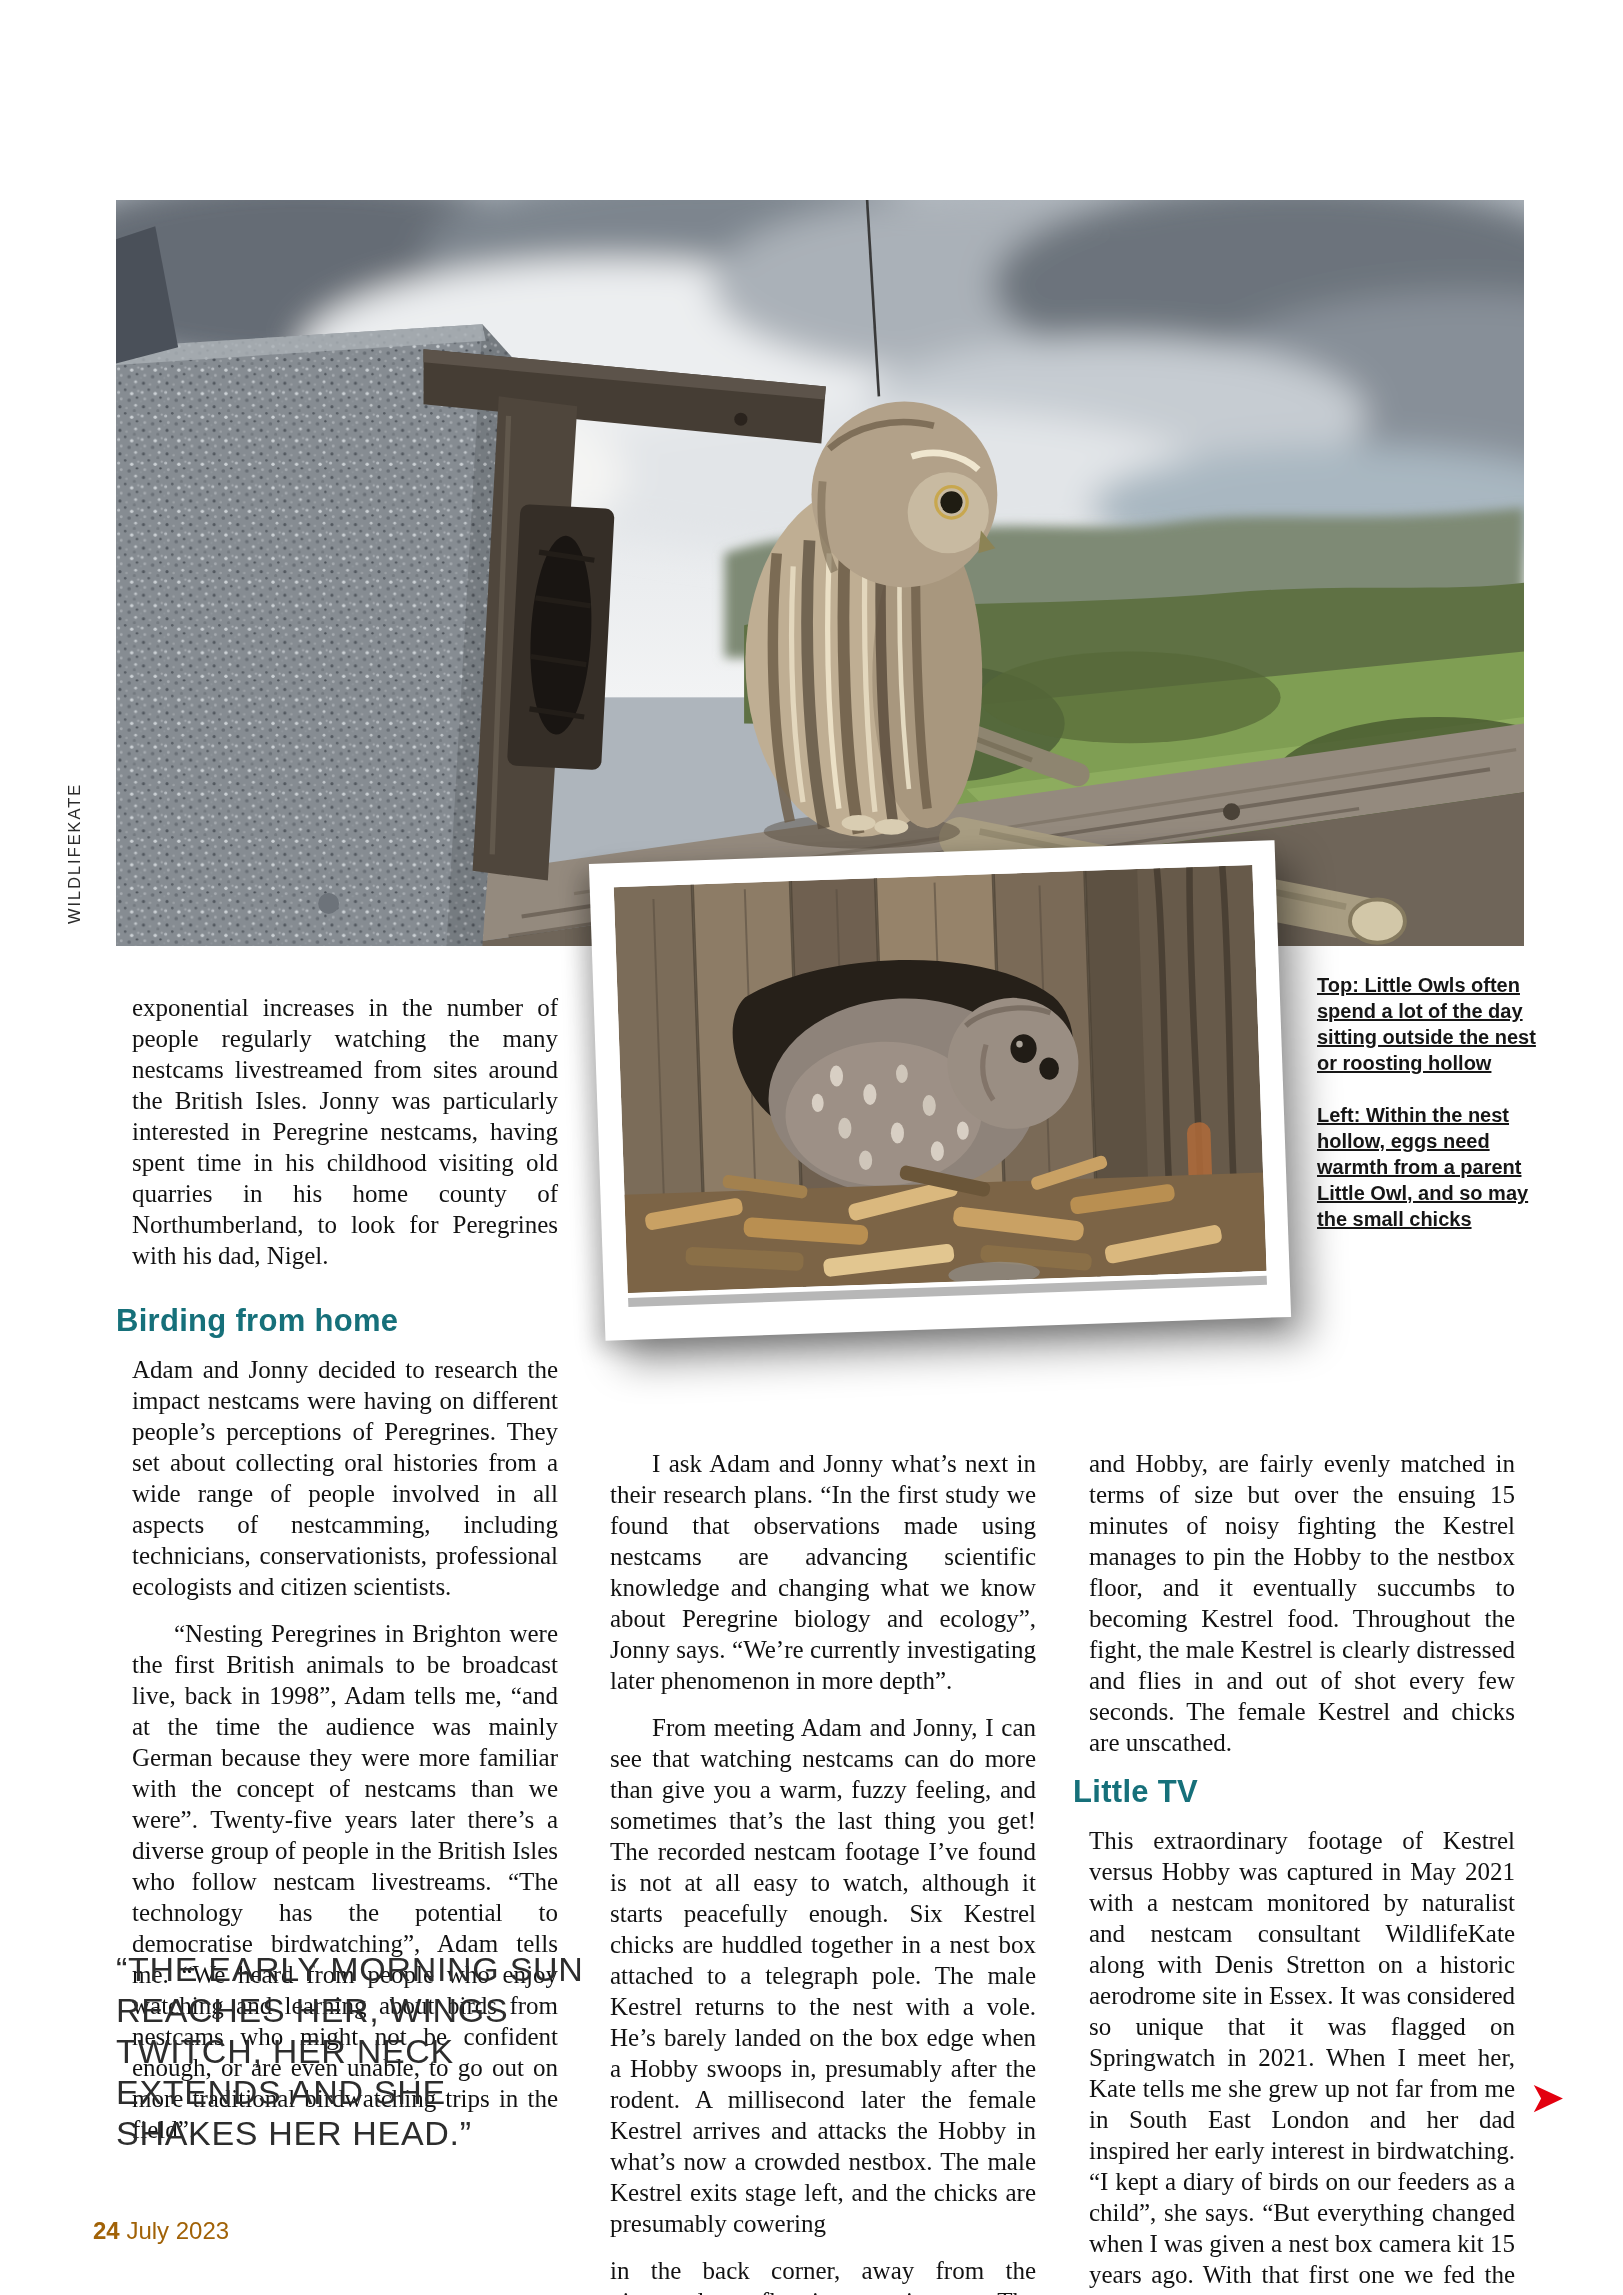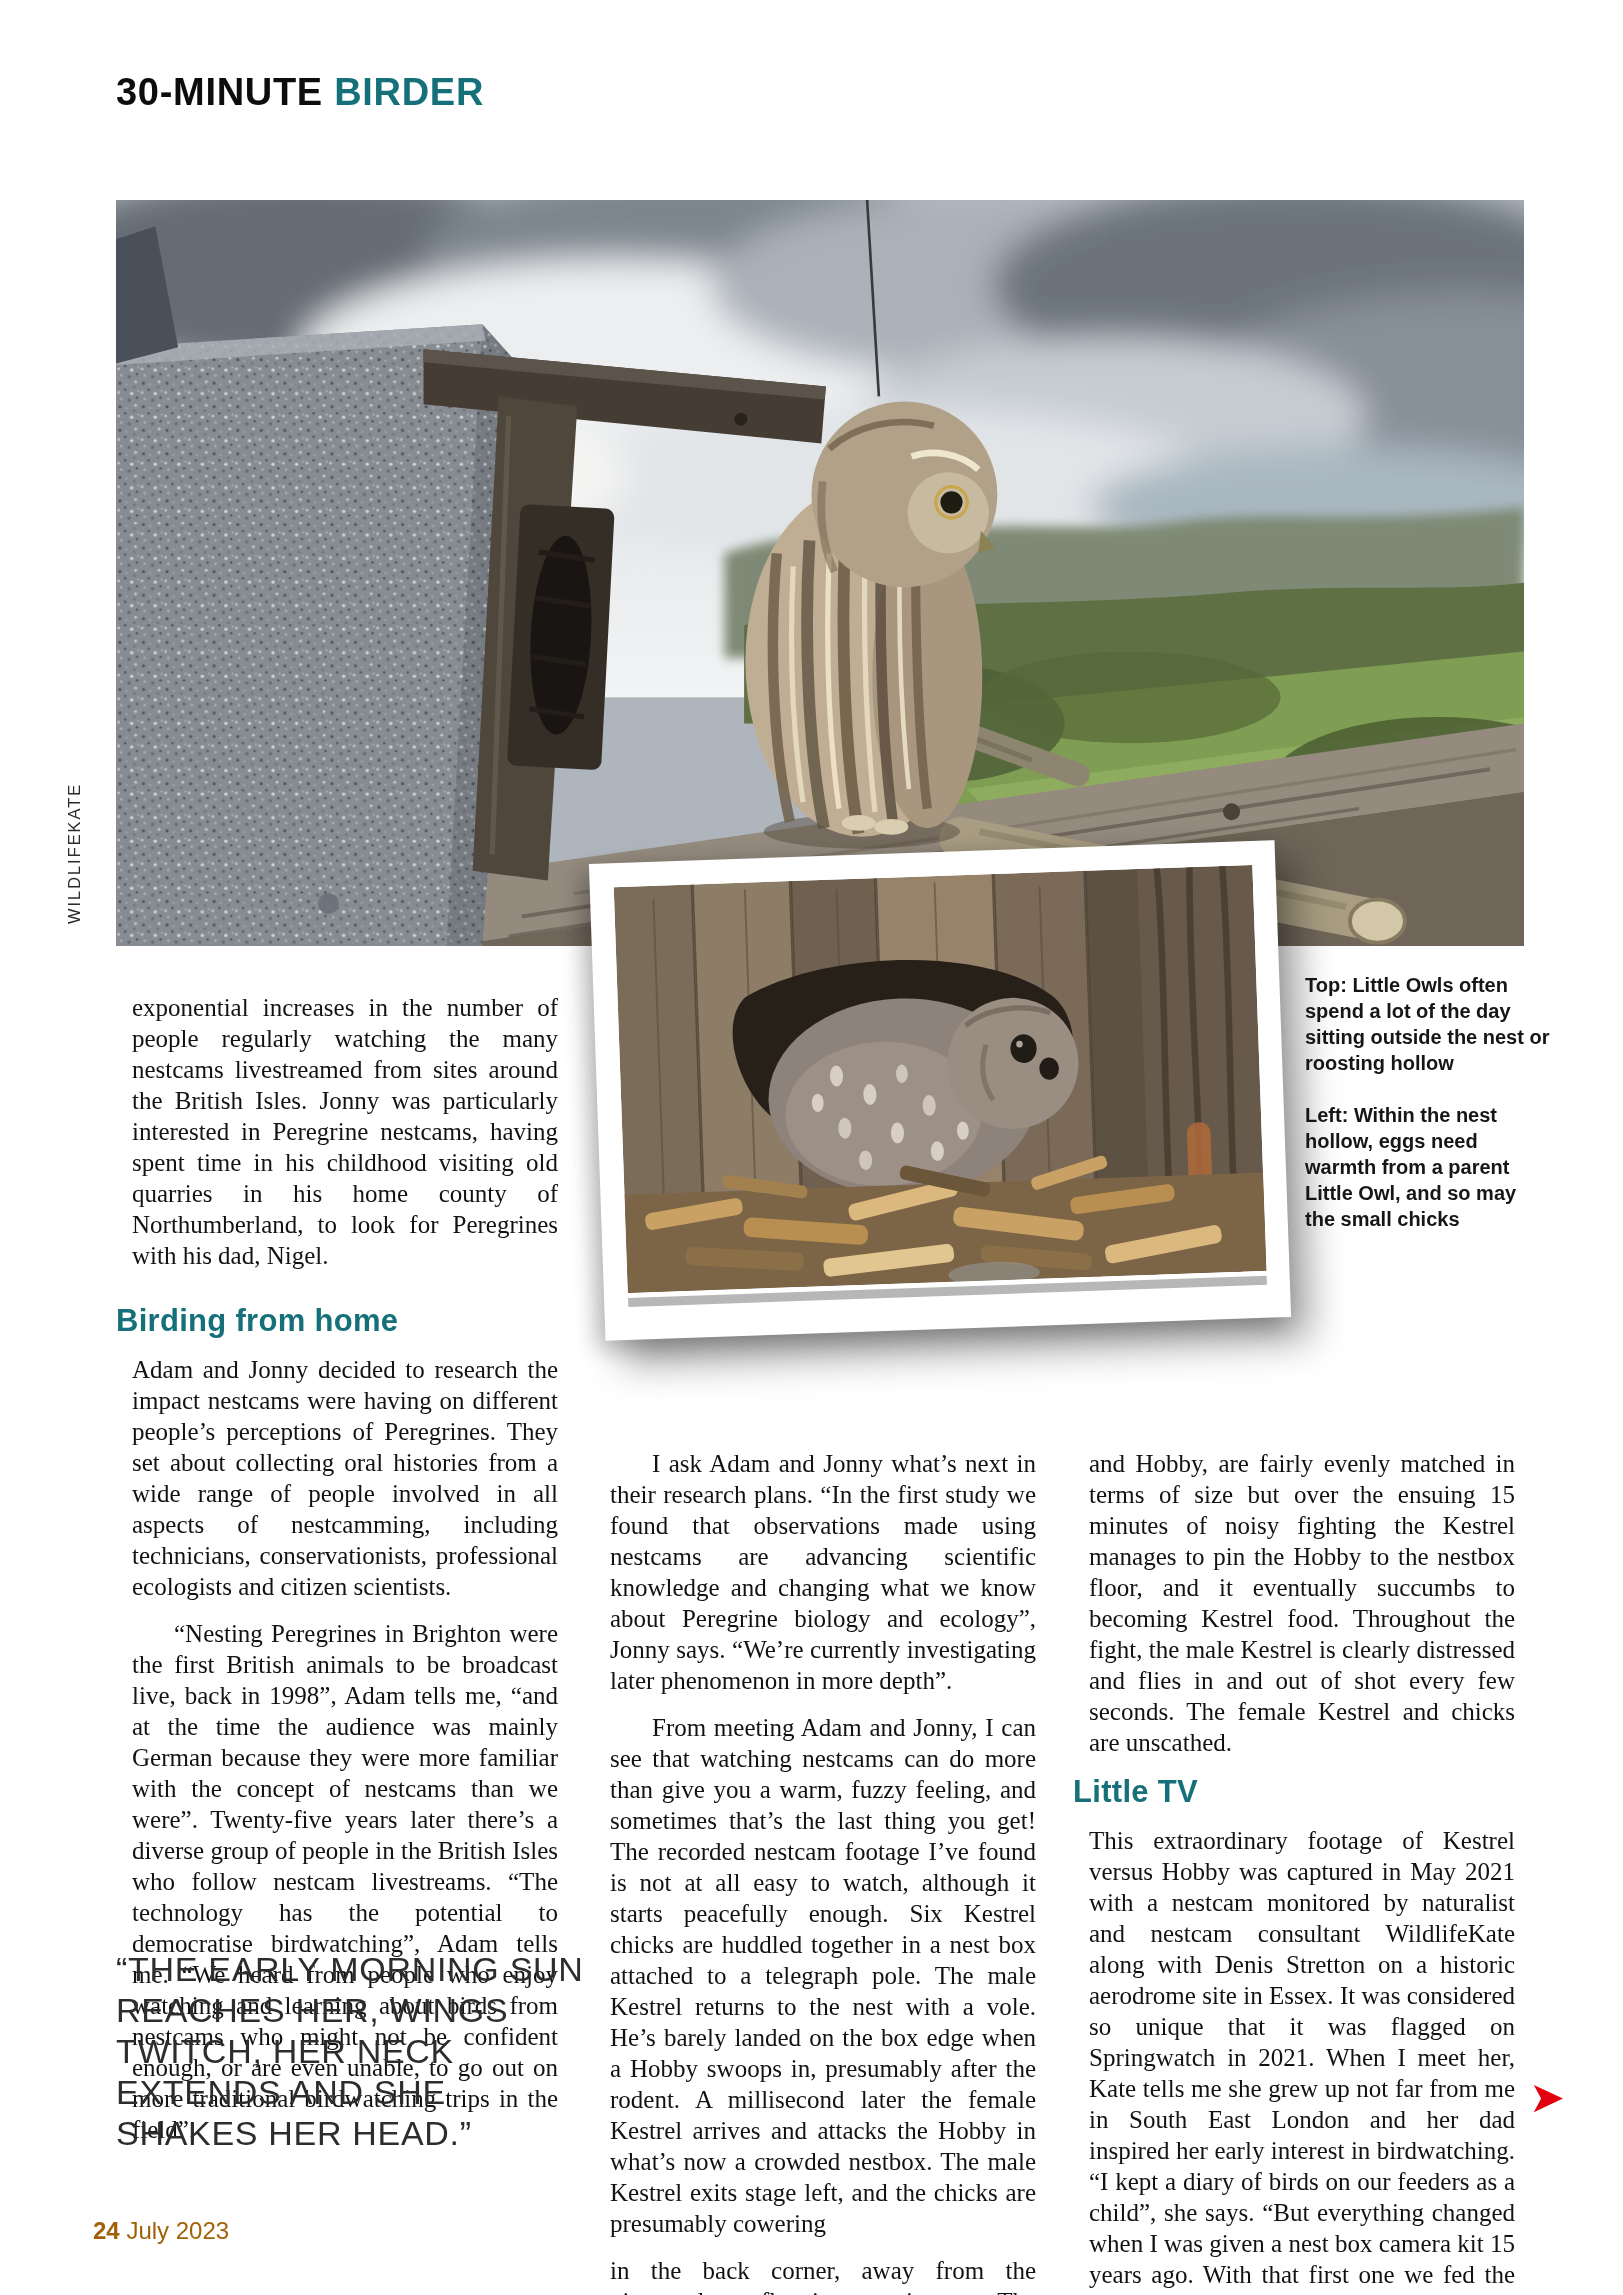--- a/index.html
+++ b/index.html
@@ -35,21 +35,21 @@
     transform:rotate(-2deg);
     box-shadow:17px 22px 39px rgba(0,0,0,0.40),-9.2px 7.9px 22px rgba(0,0,0,0.22);
   }
   .polaroid svg{display:block;width:639px;height:406px;}
   .polaroid-shade{height:9.2px;background:#b7b7b7;margin-top:5.2px;}
   .caption{
     position:absolute;left:1305px;top:972px;width:246px;
     font-family:"Liberation Sans",sans-serif;font-weight:700;
     font-size:20px;line-height:26px;color:#161616;
   }
-  .caption p{margin:0 0 26px 0;}
+  .caption p{margin:0 0 26px 12px;text-decoration:underline;}
   .col{
     position:absolute;width:458px;font-size:25px;line-height:31px;
     text-align:justify;color:var(--ink);
   }
   .col p{margin:16px;}
   .col-left{left:116px;top:976px;}
   .col-mid{left:594px;top:1432px;}
   .col-right{left:1073px;top:1432px;}
   .indent{text-indent:42px;}
   h2.section{
@@ -72,23 +72,20 @@
     position:absolute;left:1529px;top:2076px;
     font-family:"DejaVu Sans",sans-serif;font-size:43px;color:var(--red);
     line-height:1;
   }
 </style>
 </head>
 <body>
 
 <div class="page">
 
-  <div class="masthead">
-    <span>30-MINUTE</span>&nbsp;<span class="teal">BIRDER</span>
-  </div>
 
   <div class="main-photo">
     <svg viewBox="0 0 2152 1140" preserveAspectRatio="none">
       <defs>
         <linearGradient id="skyg" x1="0" y1="0" x2="0" y2="1">
           <stop offset="0" stop-color="#b6bdc4"></stop>
           <stop offset="0.55" stop-color="#e4e7ea"></stop>
           <stop offset="1" stop-color="#f2f3f4"></stop>
         </linearGradient>
         <filter id="soft" x="-40%" y="-40%" width="180%" height="180%">

